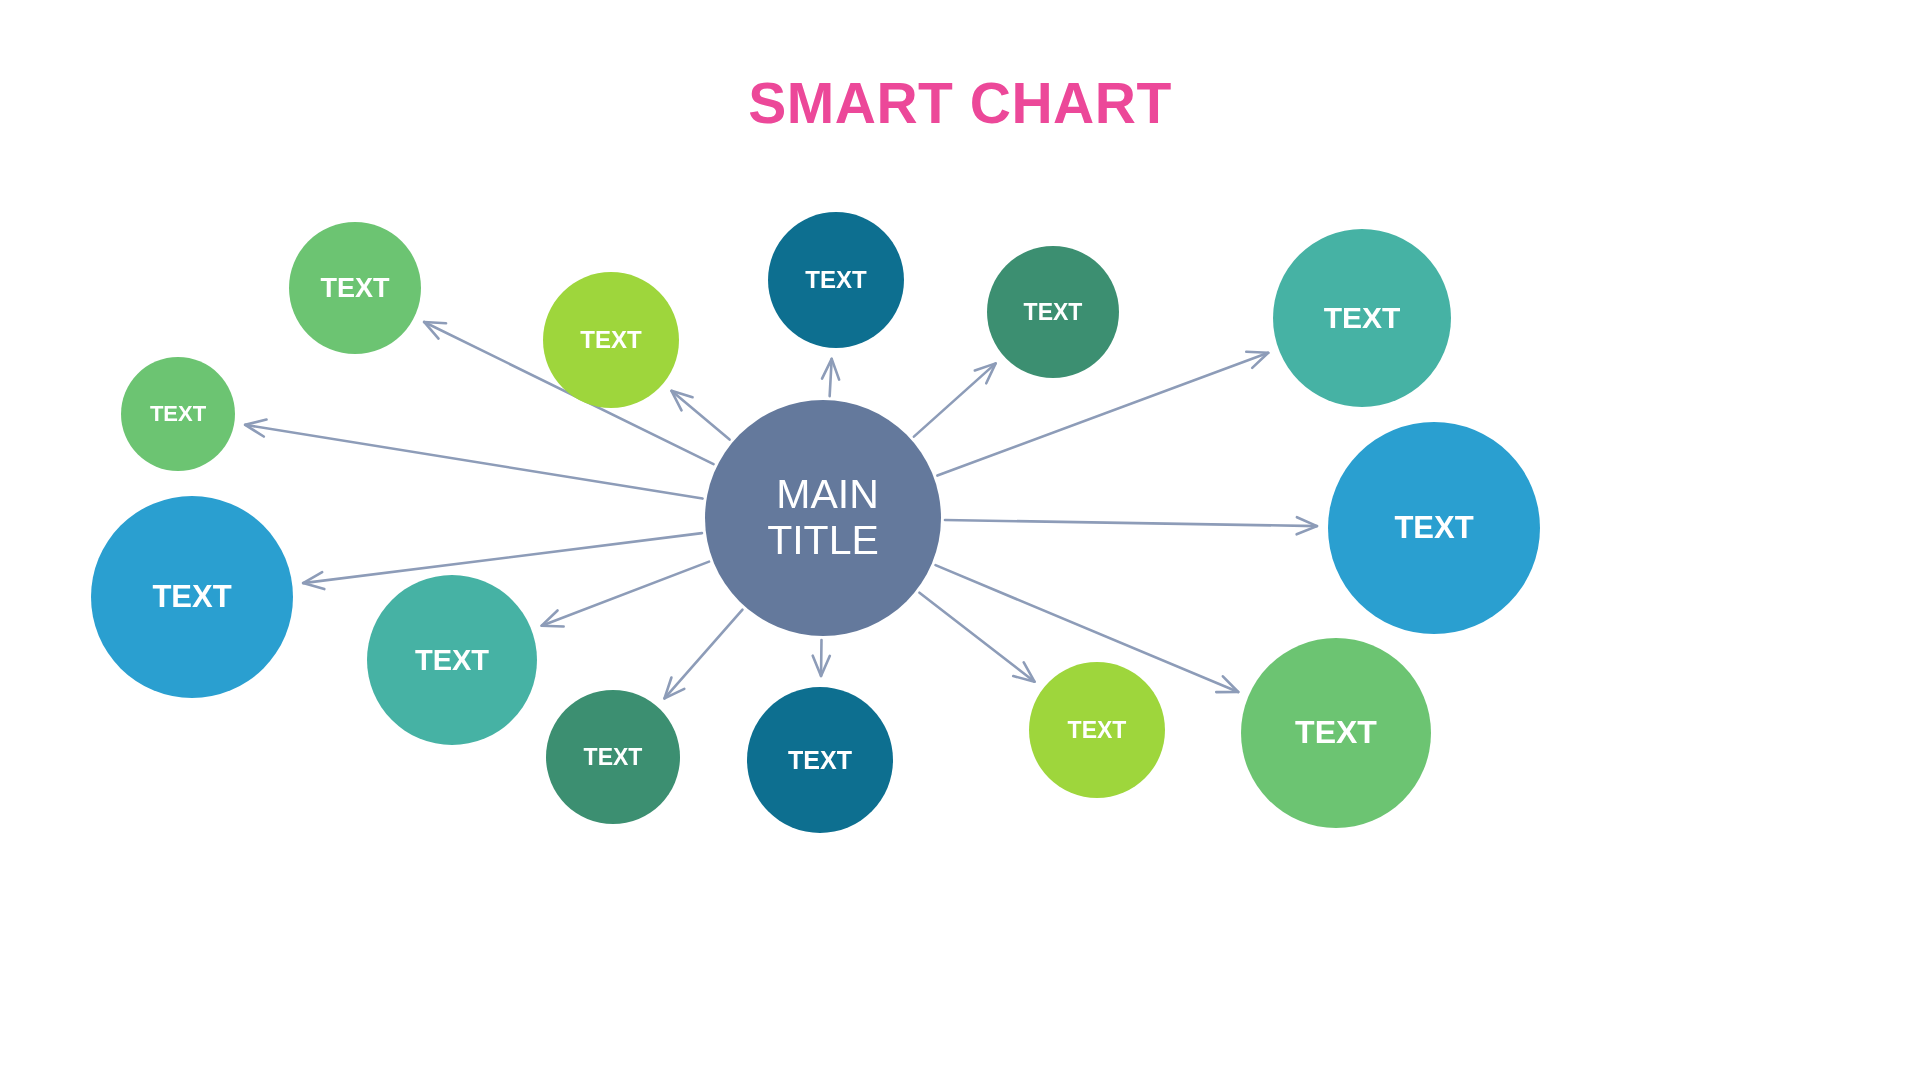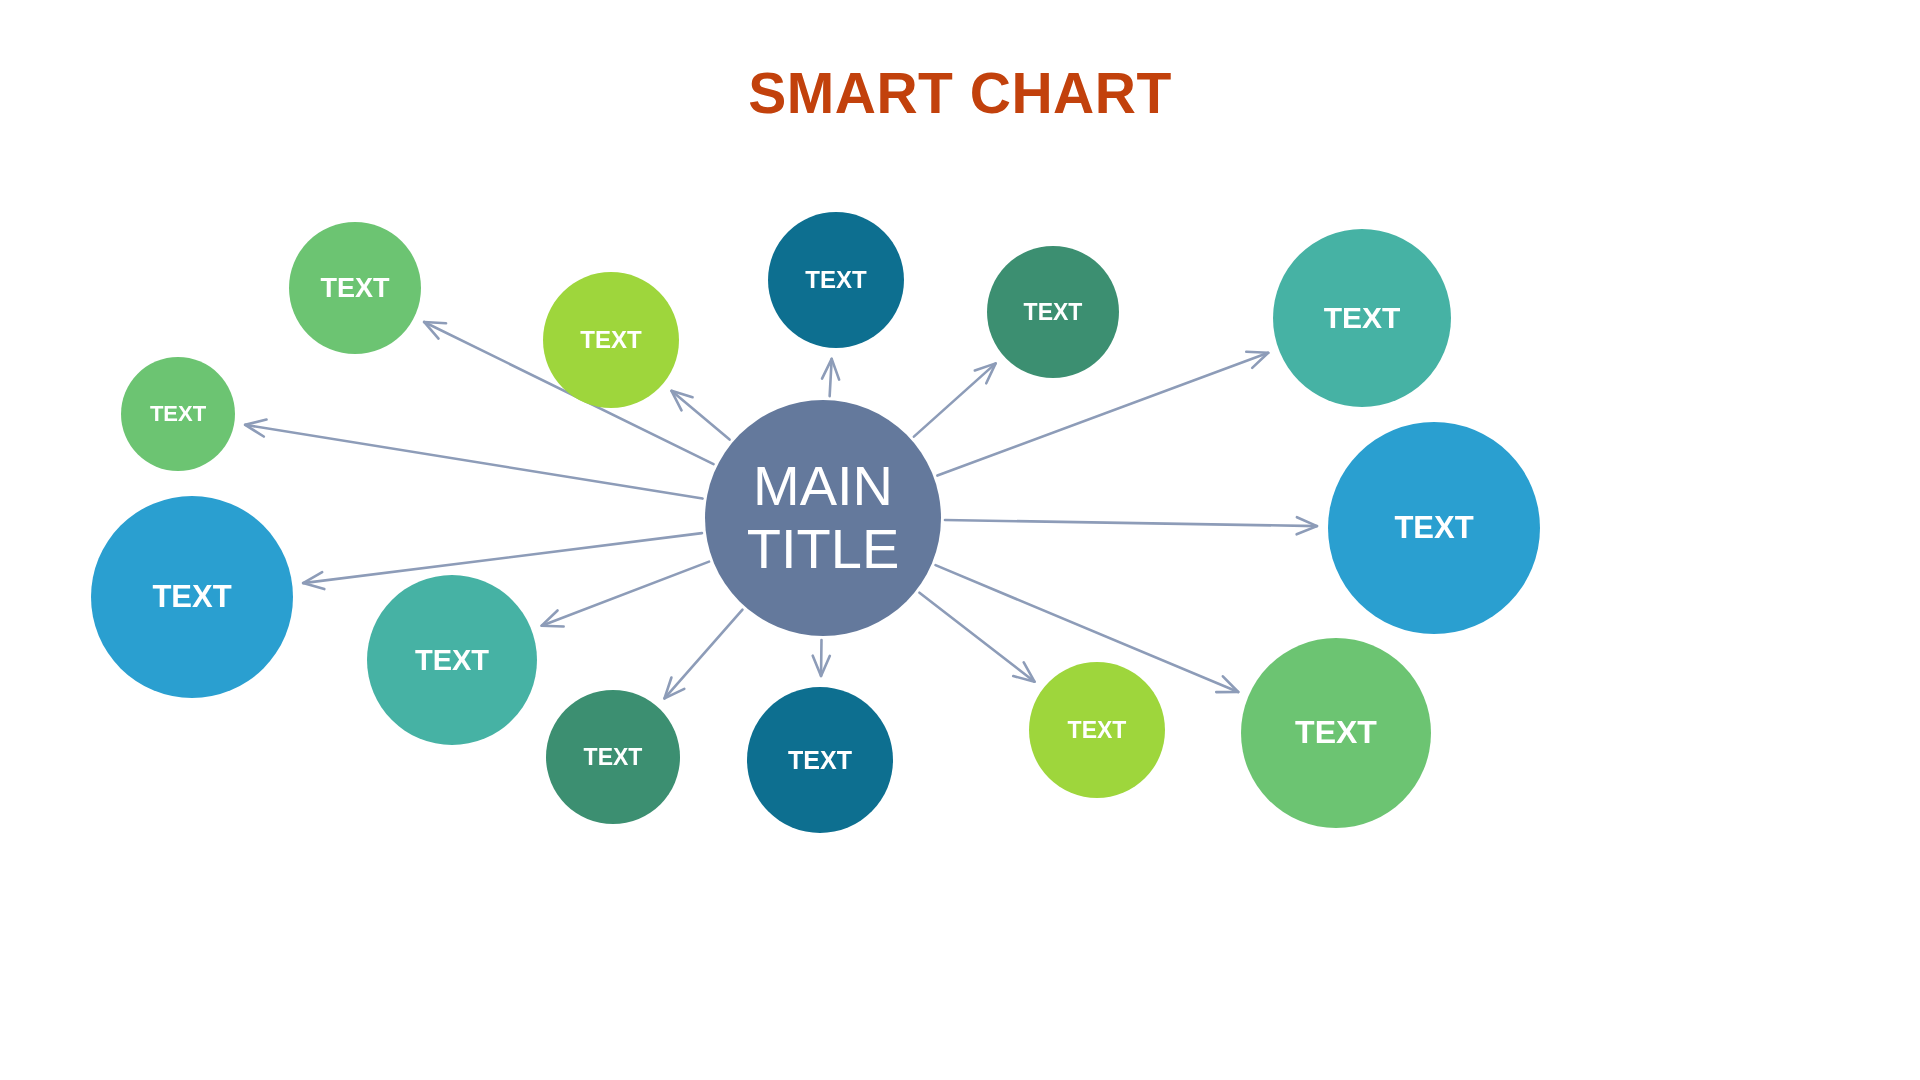--- a/index.html
+++ b/index.html
@@ -16,28 +16,28 @@
   }
   #stage {
     position: relative;
     width: 1920px;
     height: 1080px;
     background: #ffffff;
   }
   #chart-title {
     position: absolute;
     left: 0;
-    top: 62px;
+    top: 72px;
     width: 1920px;
     text-align: center;
     font-family: "Liberation Sans", sans-serif;
     font-weight: bold;
     font-size: 57px;
     letter-spacing: 0.5px;
-    color: #c2410c;
+    color: #ec4899;
     line-height: 1.1;
     user-select: none;
   }
   
   #connectors {
     position: absolute;
     left: 0;
     top: 0;
     width: 1920px;
     height: 1080px;
@@ -168,18 +168,18 @@
       <div class="node" style="left: 987px; top: 246px; width: 132px; height: 132px; background: rgb(60, 143, 113);">
         <span class="node-label" style="font-size: 23px;">TEXT</span>
       </div>
       <div class="node" style="left: 768px; top: 212px; width: 136px; height: 136px; background: rgb(13, 111, 144);">
         <span class="node-label" style="font-size: 24px;">TEXT</span>
       </div>
       <div class="node" style="left: 543px; top: 272px; width: 136px; height: 136px; background: rgb(158, 214, 60);">
         <span class="node-label" style="font-size: 24px;">TEXT</span>
       </div>
       <div class="node center" style="left: 705px; top: 400px; width: 236px; height: 236px; background: rgb(100, 121, 156);">
-        <span class="node-label" style="font-size: 56px;">MAIN
+        <span class="node-label" style="font-size: 41px; text-align: right;">MAIN
 TITLE</span>
       </div>
     </div>
 
 </div>
 
 </body></html>

